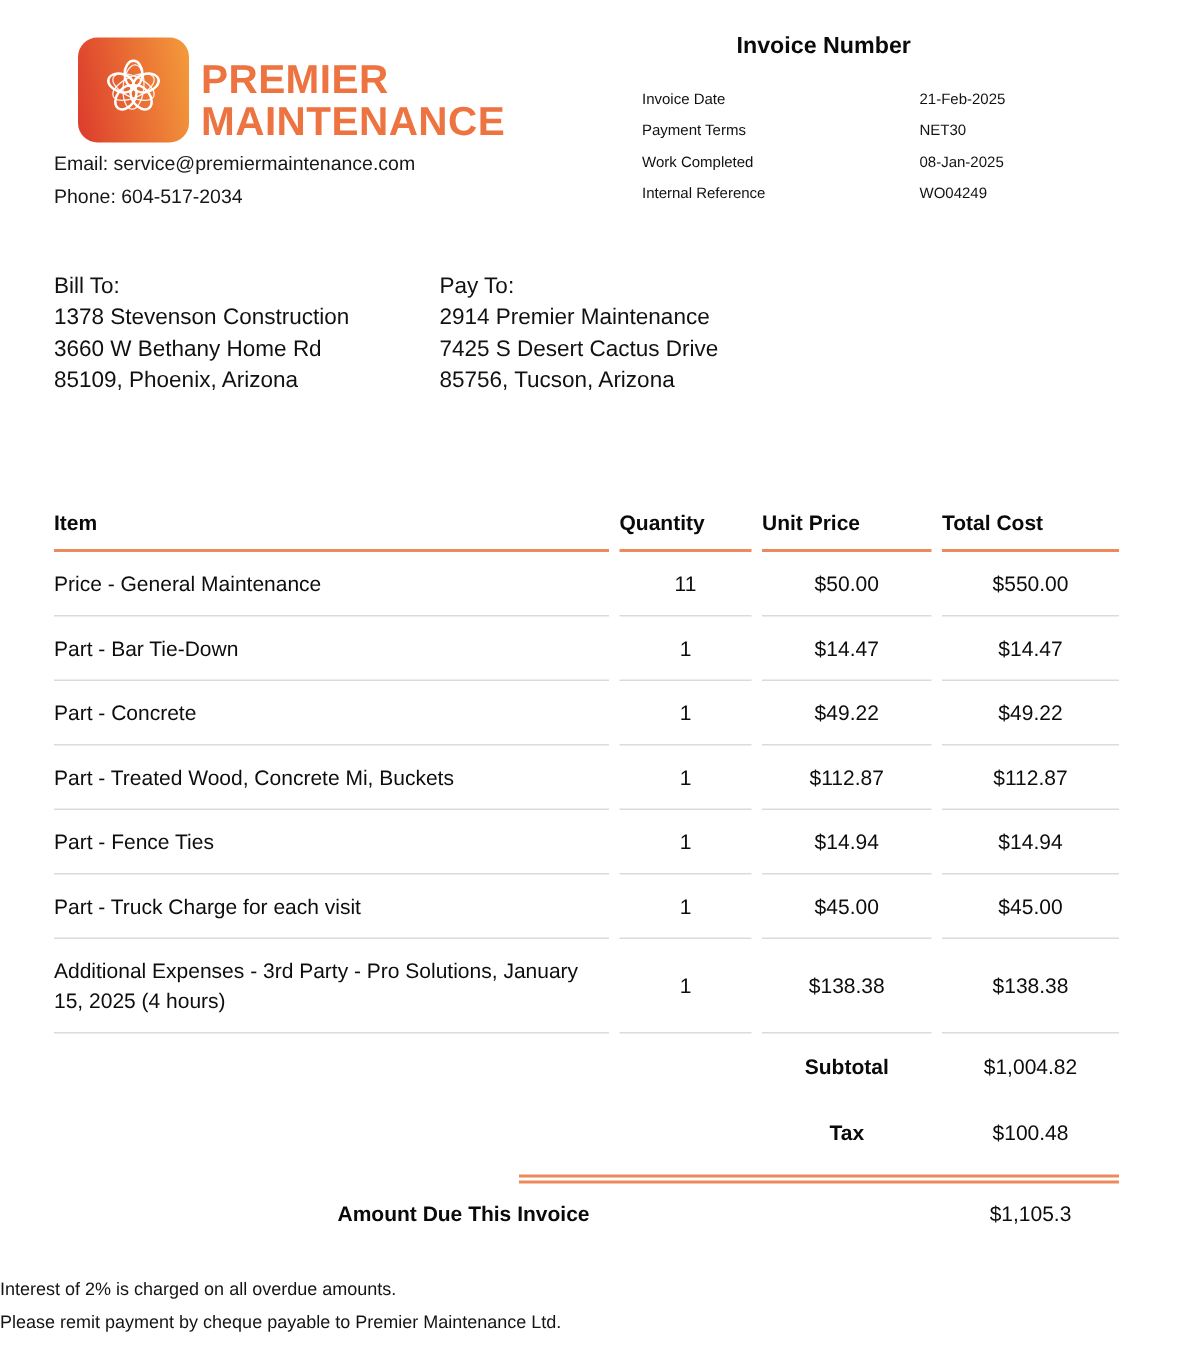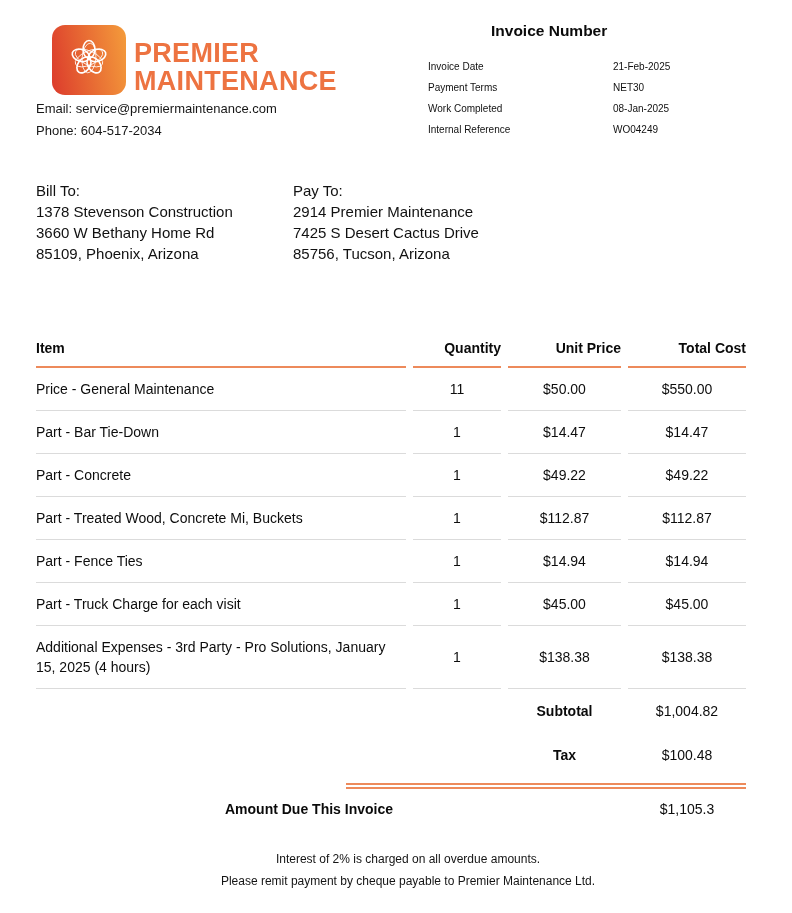--- a/index.html
+++ b/index.html
@@ -37,36 +37,36 @@
   .addr.pay{left:293px;}
 
   
   table.items{position:absolute;left:29px;top:336px;width:724px;
     border-collapse:separate;border-spacing:7px 0;font-size:14px;color:#0d0d0d;}
   table.items col.c-item{width:370px;}
   table.items col.c-qty{width:88px;}
   table.items col.c-unit{width:113px;}
   table.items col.c-total{width:118px;}
   table.items th{font-weight:700;font-size:14px;padding:4px 0 10px 0;
-    border-bottom:2px solid var(--accent);text-align:right;color:#0a0a0a;}
+    border-bottom:2px solid var(--accent);text-align:left;color:#0a0a0a;}
   table.items th.col-item{text-align:left;margin-top:20px;}
   table.items td{padding:11px 0;border-bottom:1px solid var(--separator);
     vertical-align:middle;text-align:center;line-height:20px;}
   table.items td.col-item{text-align:left;}
   table.items tr.total-row td{border-bottom:none;padding:12px 0;}
   table.items .total-label{font-weight:700;color:#0a0a0a;}
   table.items tr.rule-row td{border-bottom:none;padding:6px 0 0 0;}
   .double-rule{margin-left:310px;height:6px;border-top:2px solid var(--accent);
     border-bottom:2px solid var(--accent);}
   table.items tr.amount-row td{border-bottom:none;padding:10px 0;}
   .amount-label{font-weight:700;font-size:14px;text-align:right;padding-right:39px !important;color:#0a0a0a;}
 
   
-  .footer{position:absolute;left:0;top:848px;width:792px;text-align:center;
-    font-size:12px;line-height:22px;color:#141414;padding-left:24px;}
+  .footer{position:absolute;left:0;top:848px;width:792px;
+    font-size:12px;line-height:22px;color:#141414;}
 </style>
 </head>
 <body>
 
 <div class="page">
 
   <div class="brand-row">
     <div class="logo-badge">
       <span>
         <svg viewBox="0 0 48 48" width="46" height="46" aria-hidden="true">

